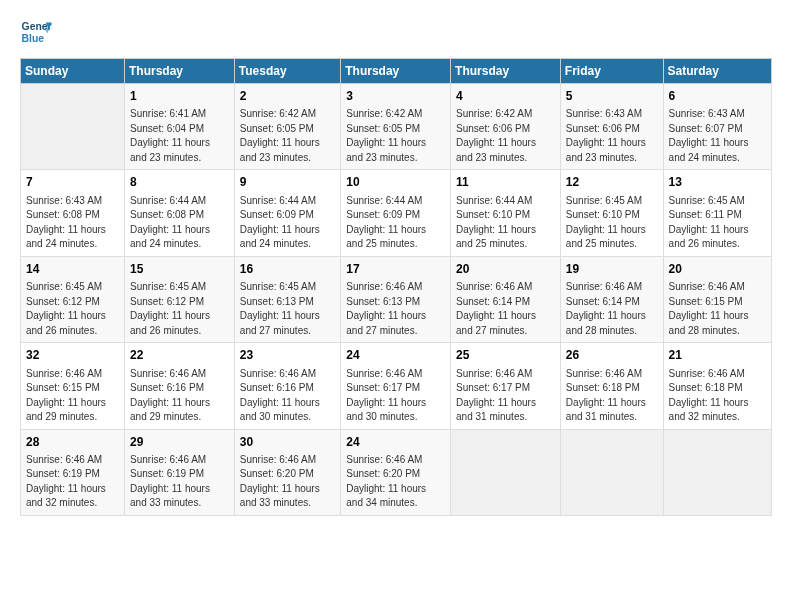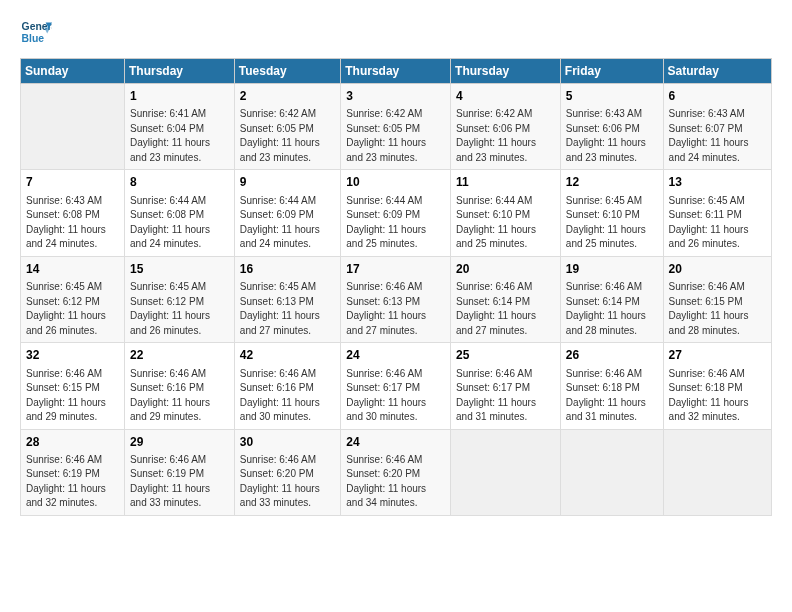--- a/index.html
+++ b/index.html
@@ -197,37 +197,37 @@
         <tr>
           <td>
             <span class="day-num">32</span>
             <div class="cell-text">Sunrise: 6:46 AM<br>Sunset: 6:15 PM<br>Daylight: 11 hours and 29 minutes.</div>
           </td>
           <td>
             <span class="day-num">22</span>
             <div class="cell-text">Sunrise: 6:46 AM<br>Sunset: 6:16 PM<br>Daylight: 11 hours and 29 minutes.</div>
           </td>
           <td>
-            <span class="day-num">42</span>
+            <span class="day-num">23</span>
             <div class="cell-text">Sunrise: 6:46 AM<br>Sunset: 6:16 PM<br>Daylight: 11 hours and 30 minutes.</div>
           </td>
           <td>
             <span class="day-num">24</span>
             <div class="cell-text">Sunrise: 6:46 AM<br>Sunset: 6:17 PM<br>Daylight: 11 hours and 30 minutes.</div>
           </td>
           <td>
             <span class="day-num">25</span>
             <div class="cell-text">Sunrise: 6:46 AM<br>Sunset: 6:17 PM<br>Daylight: 11 hours and 31 minutes.</div>
           </td>
           <td>
             <span class="day-num">26</span>
             <div class="cell-text">Sunrise: 6:46 AM<br>Sunset: 6:18 PM<br>Daylight: 11 hours and 31 minutes.</div>
           </td>
           <td>
-            <span class="day-num">27</span>
+            <span class="day-num">21</span>
             <div class="cell-text">Sunrise: 6:46 AM<br>Sunset: 6:18 PM<br>Daylight: 11 hours and 32 minutes.</div>
           </td>
         </tr>
         <tr>
           <td>
             <span class="day-num">28</span>
             <div class="cell-text">Sunrise: 6:46 AM<br>Sunset: 6:19 PM<br>Daylight: 11 hours and 32 minutes.</div>
           </td>
           <td>
             <span class="day-num">29</span>

